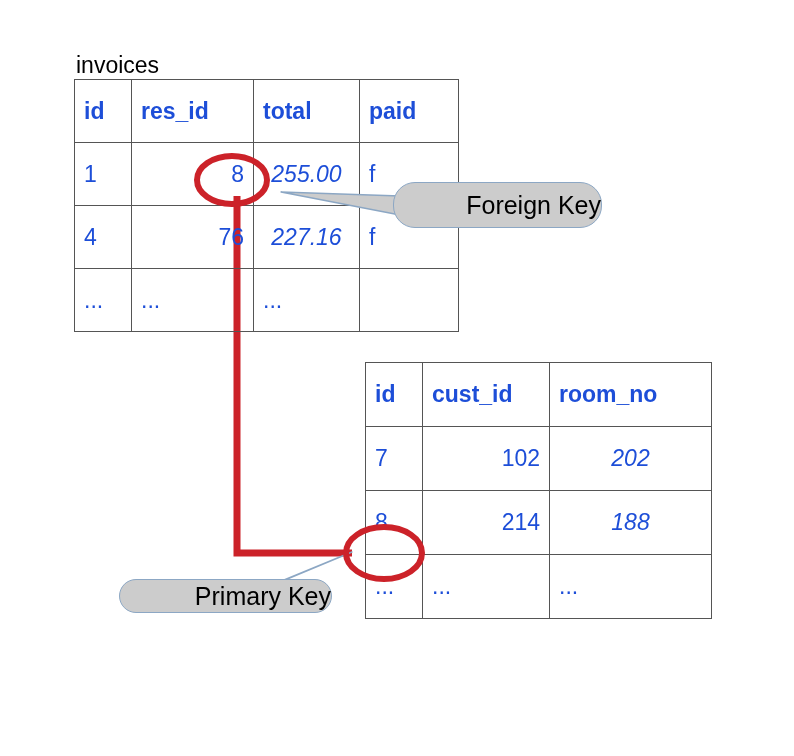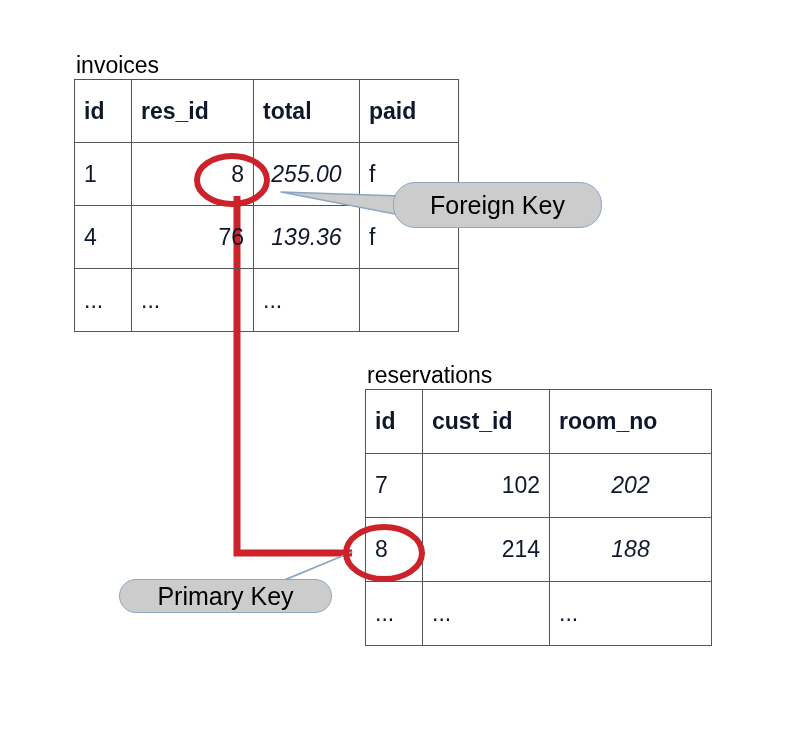--- a/index.html
+++ b/index.html
@@ -49,21 +49,21 @@
   table.db {
     border-collapse: collapse;
     background: transparent;
     table-layout: fixed;
   }
   table.db td, table.db th {
     border: 1px solid #555555;
     padding: 0 9px;
     font-size: 23px;
     line-height: 1;
-    color: #0f172a;
+    color: #1d4ed8;
     background: transparent;
     font-weight: normal;
     vertical-align: middle;
     box-sizing: border-box;
   }
   table.db th {
     font-weight: bold;
     text-align: left;
   }
   .a-left   { text-align: left; }
@@ -84,21 +84,21 @@
   #reservations-table .c-id      { width: 57px;  }
   #reservations-table .c-custid  { width: 127px; }
   #reservations-table .c-roomno  { width: 162px; }
 
   
   .callout {
     position: absolute;
     z-index: 4;
     display: flex;
     align-items: center;
-    justify-content: center;
+    justify-content: flex-end;
     background: #cccccc;
     border: 1px solid #8ca7c4;
     border-radius: 22px;
     font-size: 25px;
     color: #000;
     white-space: nowrap;
     box-sizing: border-box;
   }
   #callout-foreign-key {
     left: 393px;
@@ -142,35 +142,34 @@
       <tbody>
         <tr>
           <td class="a-left">1</td>
           <td class="a-right">8</td>
           <td class="a-center">255.00</td>
           <td class="a-left">f</td>
         </tr>
         <tr>
           <td class="a-left">4</td>
           <td class="a-right">76</td>
-          <td class="a-center">139.36</td>
+          <td class="a-center">227.16</td>
           <td class="a-left">f</td>
         </tr>
         <tr>
           <td class="a-left">...</td>
           <td class="a-left">...</td>
           <td class="a-left">...</td>
           <td class="a-left"></td>
         </tr>
       </tbody>
     </table>
   </div>
 
   <div class="table-block" id="reservations-block">
-    <div class="table-title">reservations</div>
     <table class="db" id="reservations-table">
       <colgroup>
         <col class="c-id">
           <col class="c-custid">
           <col class="c-roomno">
       </colgroup>
       <thead>
         <tr>
           <th class="a-left">id</th>
           <th class="a-left">cust_id</th>

